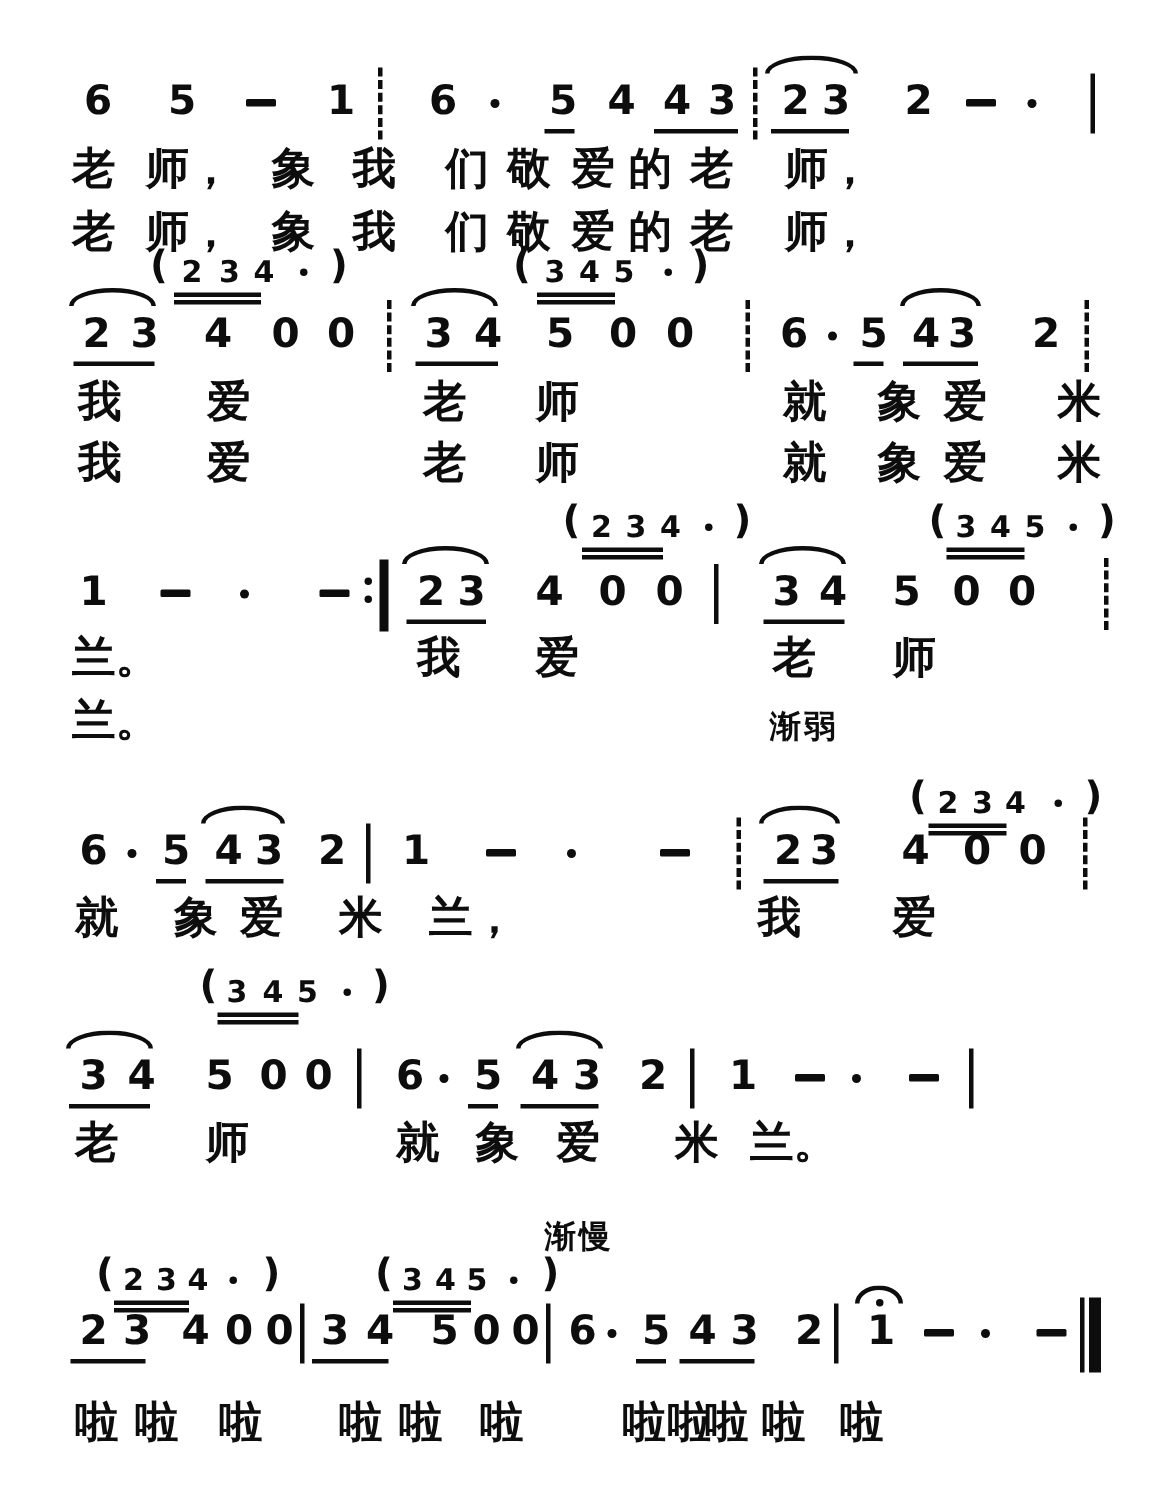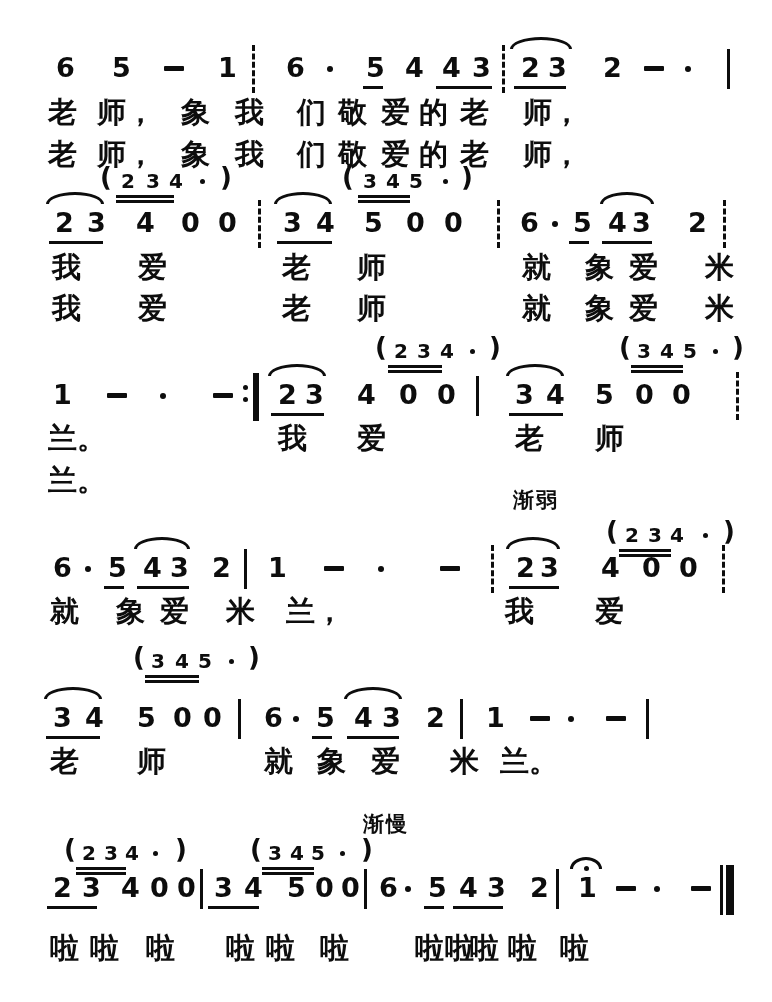--- a/index.html
+++ b/index.html
@@ -209,21 +209,21 @@
       <div class="tiew" style="left: 506px; top: 537px; width: 54px; height: 12px; position: absolute;">
         <div class="tiee"></div>
       </div>
       <div class="orn paren" style="left: 606px; top: 518px; position: absolute;">(</div>
       <div class="orn" style="left: 625px; top: 522px; position: absolute;">2</div>
       <div class="orn" style="left: 648px; top: 522px; position: absolute;">3</div>
       <div class="orn" style="left: 670px; top: 522px; position: absolute;">4</div>
       <div class="dotp" style="left: 703px; top: 533px; width: 5px; height: 5px; position: absolute;"></div>
       <div class="orn paren" style="left: 723px; top: 518px; position: absolute;">)</div>
       <div class="dul" style="left: 619px; top: 549px; width: 52px; height: 8px; position: absolute;"></div>
-      <div class="ann" style="left: 513px; top: 486px; position: absolute;">渐弱</div>
+      <div class="ann" style="left: 513px; top: 470px; position: absolute;">渐弱</div>
       <div class="syl" style="left: 50px; top: 593px; position: absolute;">就</div>
       <div class="syl" style="left: 116px; top: 593px; position: absolute;">象</div>
       <div class="syl" style="left: 160px; top: 593px; position: absolute;">爱</div>
       <div class="syl" style="left: 226px; top: 593px; position: absolute;">米</div>
       <div class="syl" style="left: 286px; top: 593px; position: absolute;">兰，</div>
       <div class="syl" style="left: 505px; top: 593px; position: absolute;">我</div>
       <div class="syl" style="left: 595px; top: 593px; position: absolute;">爱</div>
       <div class="note" style="left: 53px; top: 703px; position: absolute;">3</div>
       <div class="note" style="left: 85px; top: 703px; position: absolute;">4</div>
       <div class="note" style="left: 137px; top: 703px; position: absolute;">5</div>

